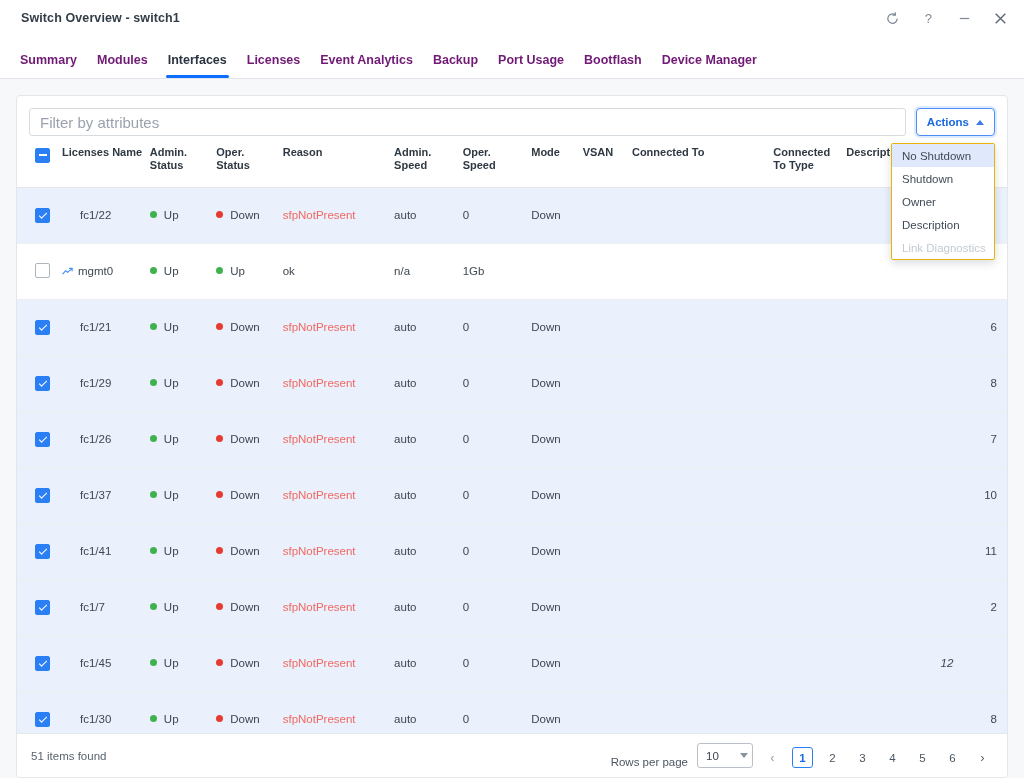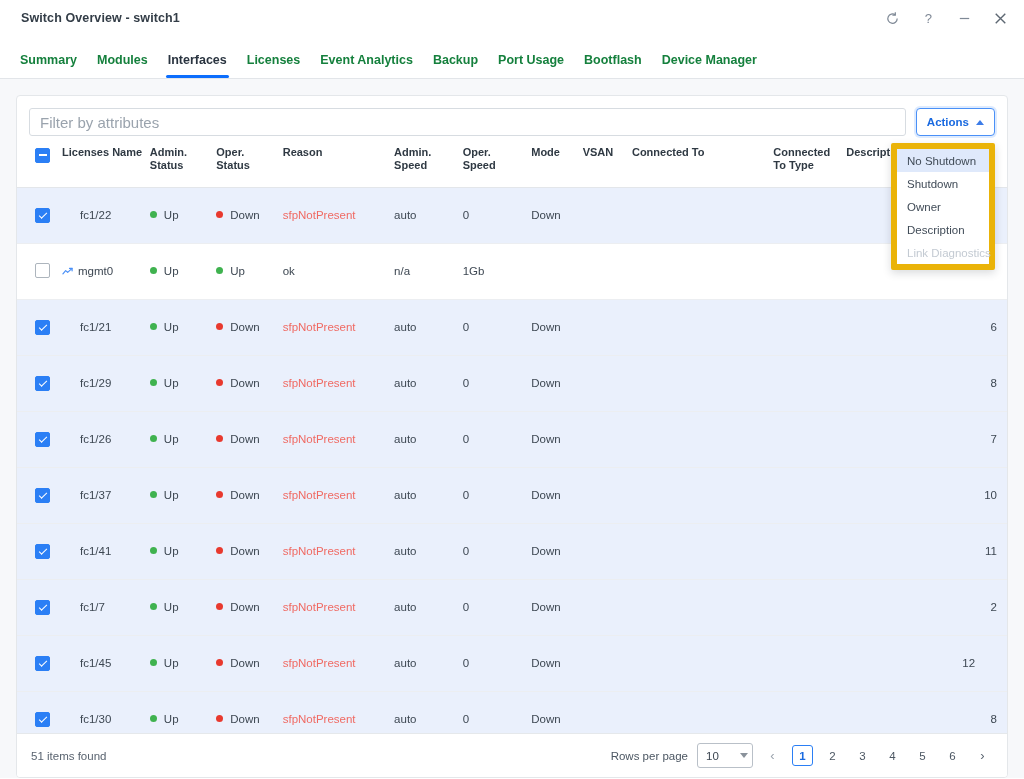--- a/index.html
+++ b/index.html
@@ -45,21 +45,21 @@
     display: flex; align-items: flex-end;
     gap: 0;
     padding: 0 10px;
     background: #ffffff;
     border-bottom: 1px solid #e2e5e9;
   }
   .tab {
     position: relative;
     font-size: 12.5px;
     font-weight: bold;
-    color: #15803d;
+    color: #701a75;
     padding: 0 10px 11px 10px;
     cursor: pointer;
     white-space: nowrap;
   }
   .tab.active { color: #2a3440; }
   .tab.active::after {
     content: "";
     position: absolute;
     left: 8px; right: 8px; bottom: 0;
     height: 3px;
@@ -125,21 +125,21 @@
     border-bottom: 5px solid #3c7ce8;
   }
 
   
   .dropdown {
     position: absolute;
     top: 47px;
     right: 12px;
     width: 104px;
     background: #ffffff;
-    border: 6px solid #eab308;
+    border: 1px solid #eab308;
     border-radius: 2px;
     box-shadow: 0 3px 9px rgba(30,40,55,.17);
     z-index: 60;
     padding: 0;
   }
   .dd-item {
     height: 23px;
     display: flex; align-items: center;
     padding: 0 10px;
     font-size: 11.5px;
@@ -230,21 +230,21 @@
   
   .footer {
     height: 44px;
     border-top: 1px solid #e5e8eb;
     display: flex; align-items: center;
     padding: 0 14px;
     background: #ffffff;
     font-size: 11.5px;
     color: #5a6470;
   }
-  .pager { margin-left: auto; display: flex; align-items: center; gap: 9px; }
+  .pager { margin-left: auto; display: flex; align-items: flex-end; gap: 9px; }
   .rpp-label { font-size: 11.5px; color: #4b5662; }
   .rpp-select {
     width: 56px; height: 25px;
     border: 1px solid #b9c0c8;
     border-radius: 3px;
     background: #fff;
     font-size: 11.5px;
     color: #3d4752;
     padding: 0 4px 0 8px;
     font-family: "Liberation Sans", sans-serif;
@@ -595,21 +595,21 @@
               <td><span class="dot down"></span><span>Down</span></td>
               <td><span class="reason-bad">sfpNotPresent</span></td>
               <td>auto</td>
               <td>0</td>
               <td>Down</td>
               <td></td>
               <td></td>
               <td></td>
               <td></td>
               <td>
-                <span style="display:block;text-align:center;padding-right:10px;">12</span>
+                <span style="display:block;text-align:left;padding-right:10px;font-style:italic;">12</span>
               </td>
             </tr>
             <tr class="selected">
               <td class="c-check"><span class="cb on">
                   <span class="tick"></span>
                 </span></td>
               <td>
                 <span class="name-cell" style="padding-left:18px;">
                   <span>fc1/30</span>
                 </span>

